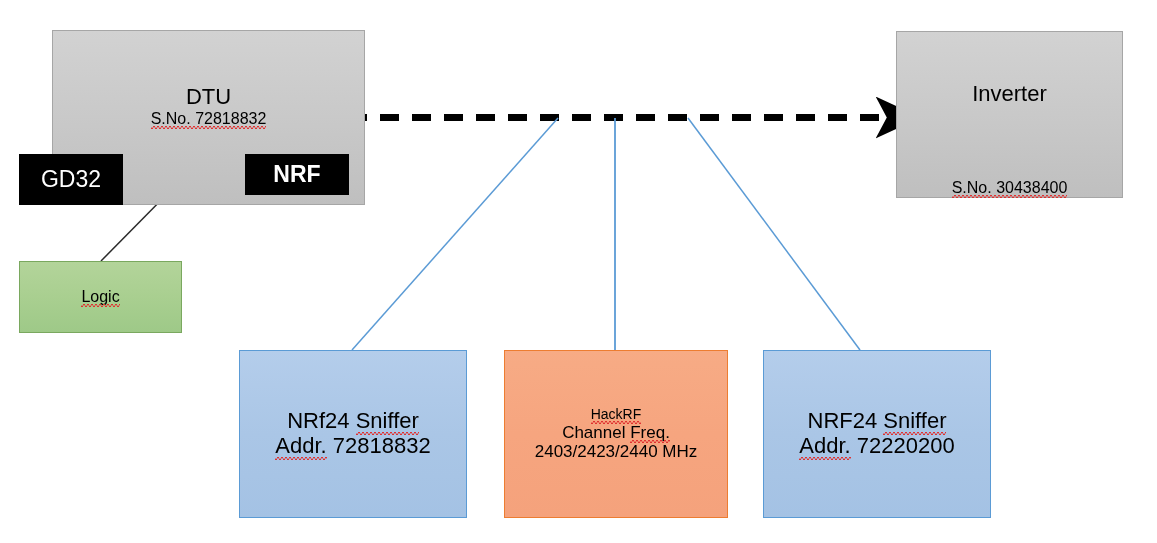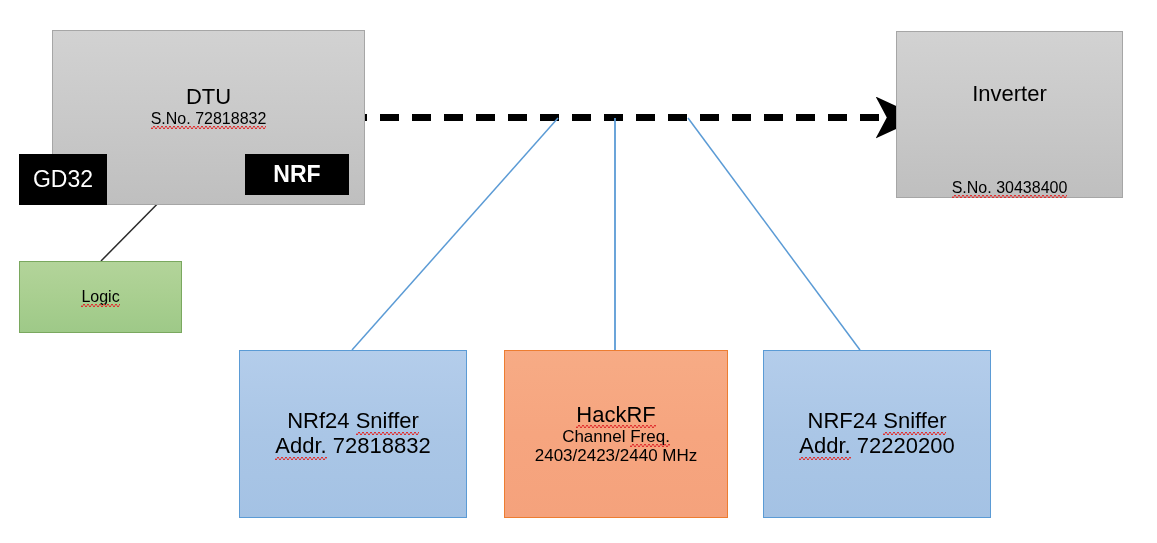--- a/index.html
+++ b/index.html
@@ -56,21 +56,21 @@
   
   .chip-box {
     background: #000000;
     color: #ffffff;
     font-size: 23px;
     border: none;
   }
   #gd32-box {
     left: 19px;
     top: 154px;
-    width: 88px;
+    width: 104px;
     height: 51px;
   }
   #nrf-box {
     left: 245px;
     top: 154px;
     width: 104px;
     height: 41px;
     font-weight: bold;
   }
 
@@ -106,21 +106,21 @@
 
   
   #hackrf-box {
     left: 504px;
     top: 350px;
     width: 224px;
     height: 168px;
     background: linear-gradient(180deg, #f7ab85 0%, #f6a57f 50%, #f5a27c 100%);
     border: 1px solid #ed7d31;
   }
-  .hackrf-title { font-size: 22px; }
+  .hackrf-title { font-size: 14px; }
   .hackrf-line  { font-size: 17px; }
 
   
   .sq {
     position: relative;
     display: inline-block;
   }
   .sq::after {
     content: "";
     position: absolute;

